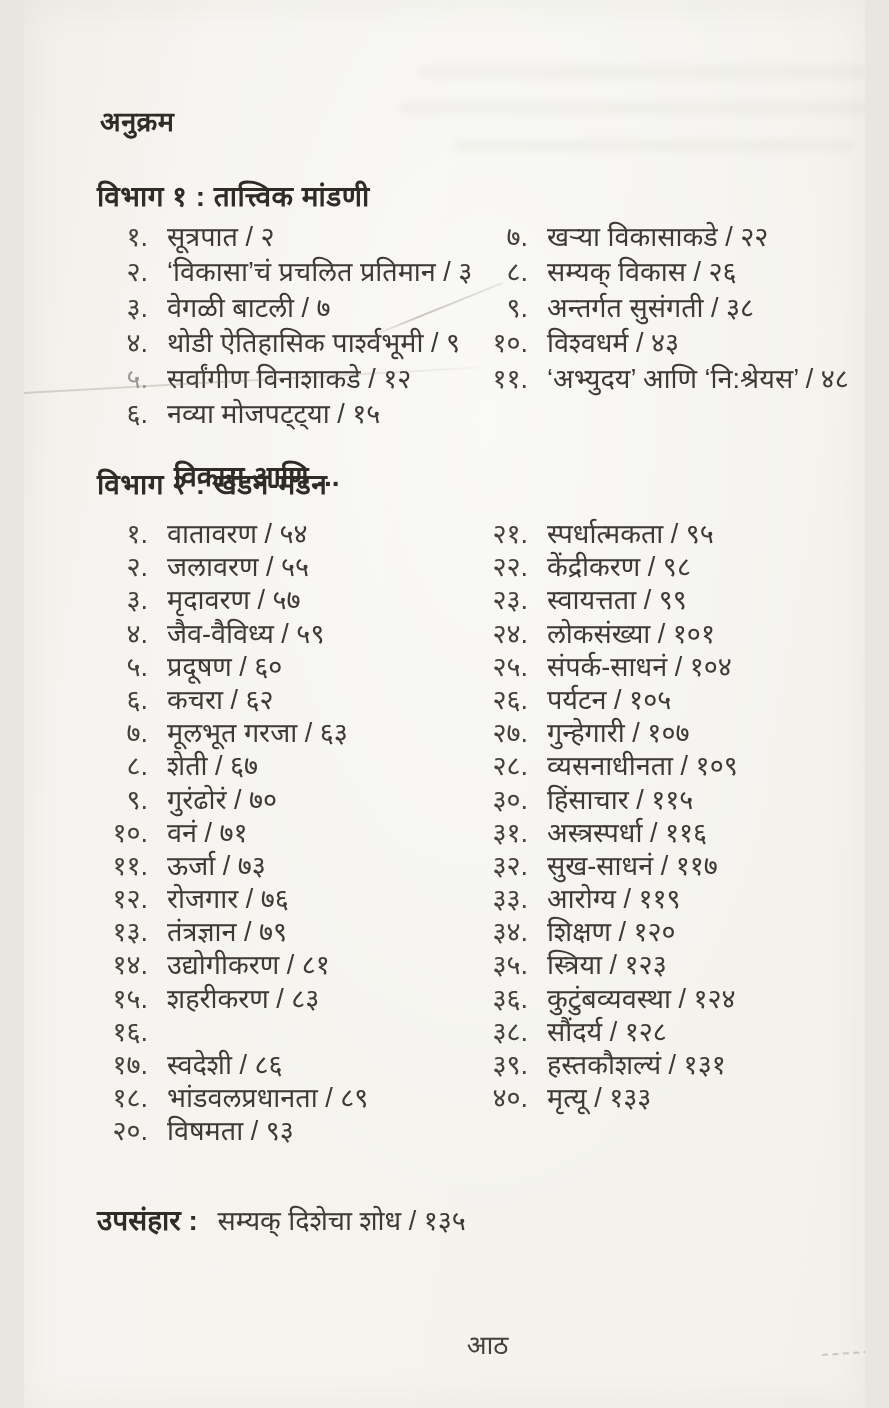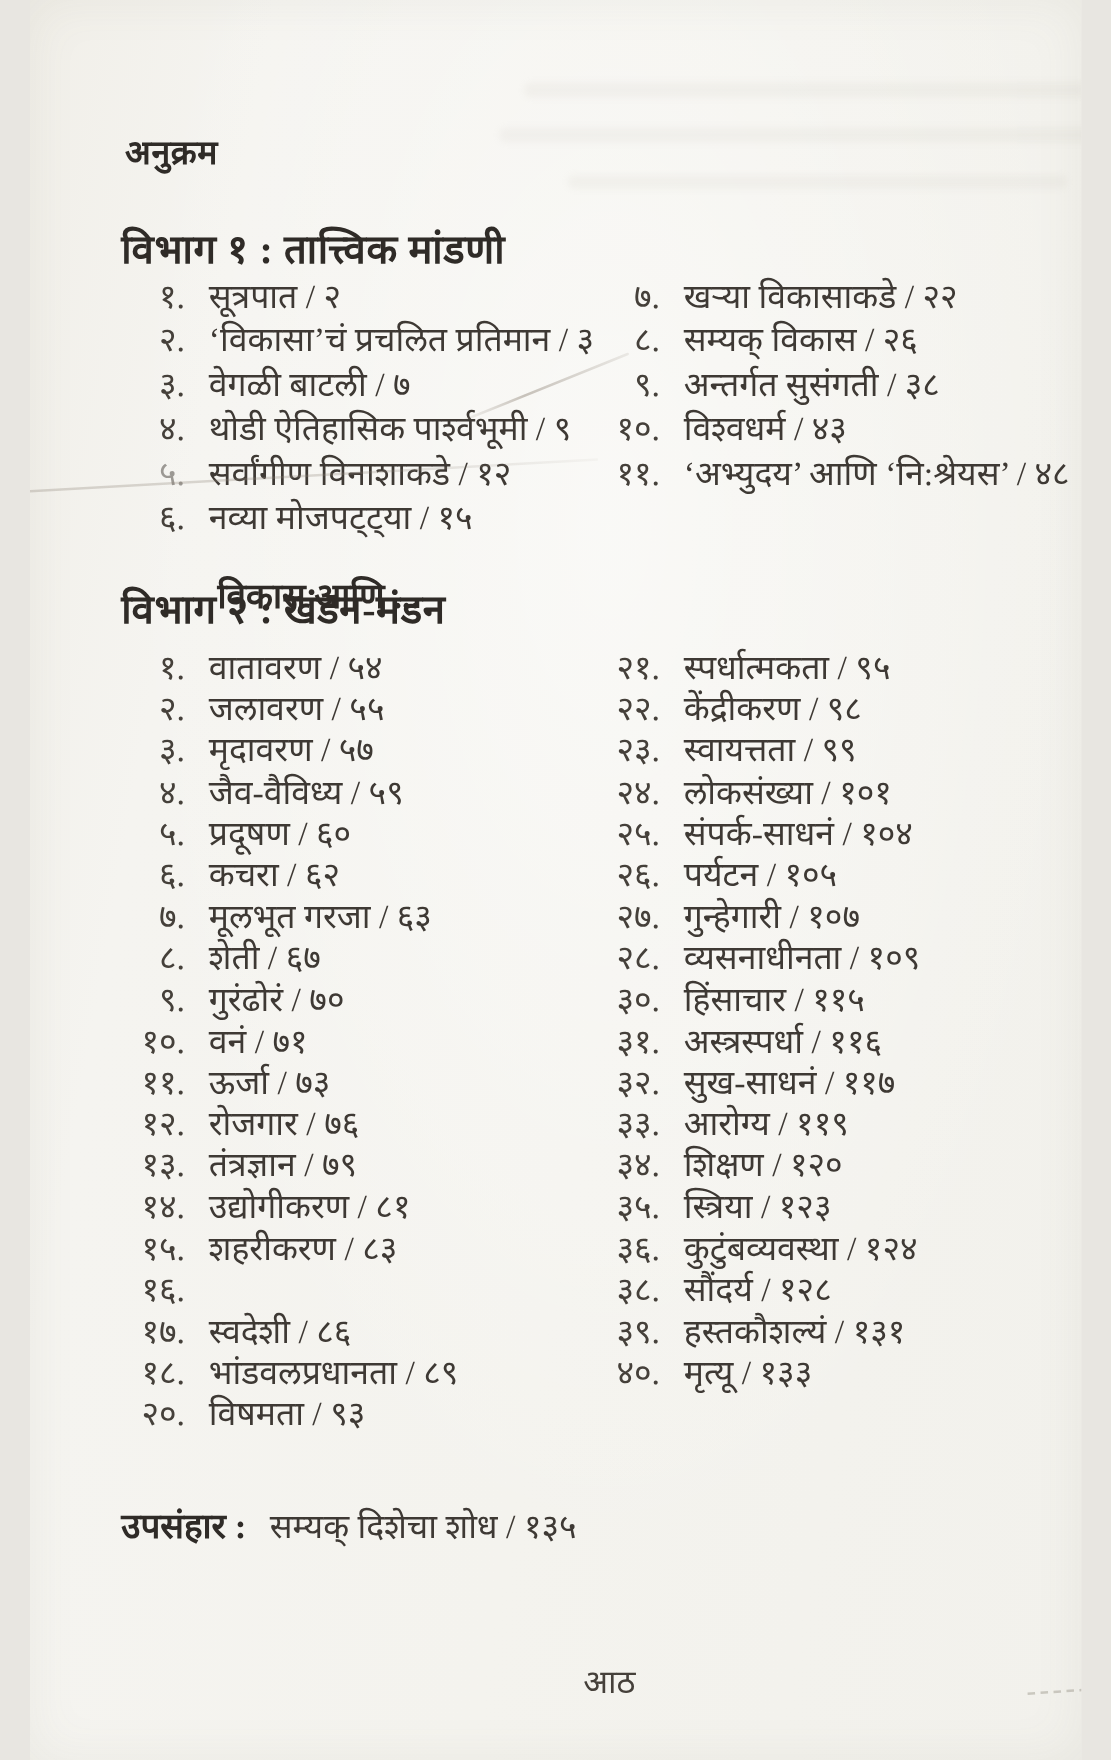--- a/index.html
+++ b/index.html
@@ -9,41 +9,41 @@
   }
   .page {
     position: relative;
     width: 841px;
     height: 1408px;
     margin: 0 auto;
     background:
       radial-gradient(ellipse at 55% 30%, rgba(255,255,255,0.5), rgba(255,255,255,0) 60%),
       linear-gradient(100deg, #f1efe9 0%, #f5f4f0 18%, #f4f3ee 55%, #f2f1ec 100%);
     color: #3e3934;
-    font-family: Liberation Serif, serif;
+    font-family: Liberation Sans, sans-serif;
     overflow: hidden;
     box-shadow: inset 0 0 40px rgba(120,110,95,0.08);
   }
 
   
   .page-title {
     position: absolute;
     left: 76px;
     top: 102px;
     margin: 0;
     font-size: 27px;
     font-weight: bold;
     color: #2f2b27;
     letter-spacing: 0.5px;
   }
   .section-heading {
     position: absolute;
     left: 73px;
     margin: 0;
-    font-size: 32px;
+    font-size: 28px;
     font-weight: bold;
     color: #2f2b27;
     letter-spacing: 0.5px;
   }
   #sec1-heading { top: 176px; }
   #sec2-heading { top: 464px; }
   .section-subheading {
     position: absolute;
     left: 150px;
     top: 456px;

